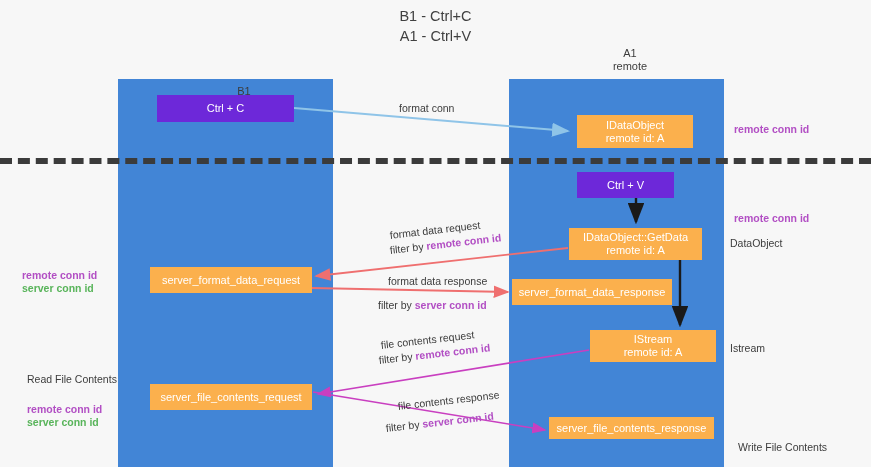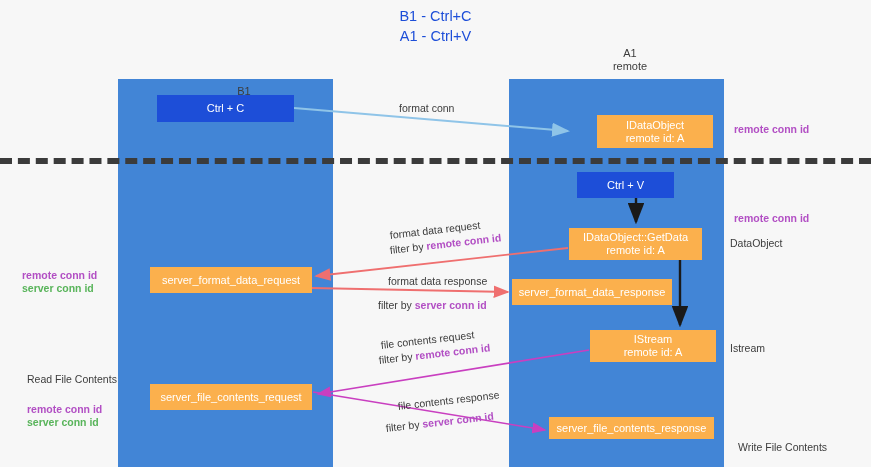--- a/index.html
+++ b/index.html
@@ -4,34 +4,34 @@
 <style>
   html,body{margin:0;padding:0;background:#f7f7f7;}
   body{width:871px;height:467px;position:relative;overflow:hidden;
        font-family:"Liberation Sans","DejaVu Sans",sans-serif;color:#333;}
   #stage{position:absolute;left:0;top:0;width:871px;height:467px;}
   .lane{position:absolute;background:#4285d6;}
   .lane-b1{left:118px;top:79px;width:215px;height:388px;}
   .lane-a1{left:509px;top:79px;width:215px;height:388px;}
 
   .title{position:absolute;left:0;top:6px;width:871px;text-align:center;
-         font-size:14.5px;line-height:20px;color:#1d4ed8;}
+         font-size:14.5px;line-height:20px;color:#404040;}
   .colhead{position:absolute;text-align:center;font-size:11px;line-height:13px;color:#3c3c3c;}
   .colhead.b1{left:168px;top:47px;width:152px;margin-top:38px;}
   .colhead.a1{left:554px;top:47px;width:152px;}
 
   .box{position:absolute;box-sizing:border-box;display:flex;flex-direction:column;
        align-items:center;justify-content:center;color:#fff;font-size:11px;
        line-height:13px;text-align:center;}
-  .box.green{background:#1d4ed8;}
+  .box.green{background:#6d28d9;}
   .box.orange{background:#fbb04d;}
   .box span{display:block;}
 
   .b-ctrlc{left:157px;top:95px;width:137px;height:27px;}
-  .b-dataobject{left:577px;top:115px;width:116px;height:33px;margin-left:20px;}
+  .b-dataobject{left:577px;top:115px;width:116px;height:33px;}
   .b-ctrlv{left:577px;top:172px;width:97px;height:26px;}
   .b-getdata{left:569px;top:228px;width:133px;height:32px;}
   .b-sfdreq{left:150px;top:267px;width:162px;height:26px;}
   .b-sfdres{left:512px;top:279px;width:160px;height:26px;}
   .b-istream{left:590px;top:330px;width:126px;height:32px;}
   .b-sfcreq{left:150px;top:384px;width:162px;height:26px;}
   .b-sfcres{left:549px;top:417px;width:165px;height:22px;}
 
   .sidelabel{position:absolute;font-size:10.5px;line-height:14px;color:#3c3c3c;}
   .sidelabel.bold{font-weight:bold;}

